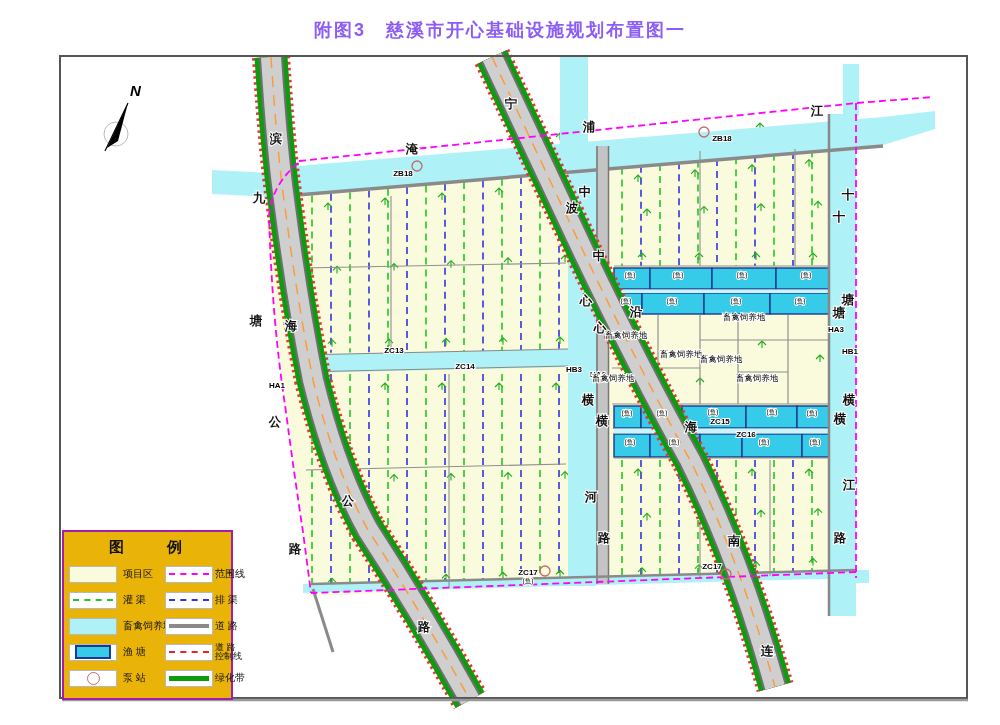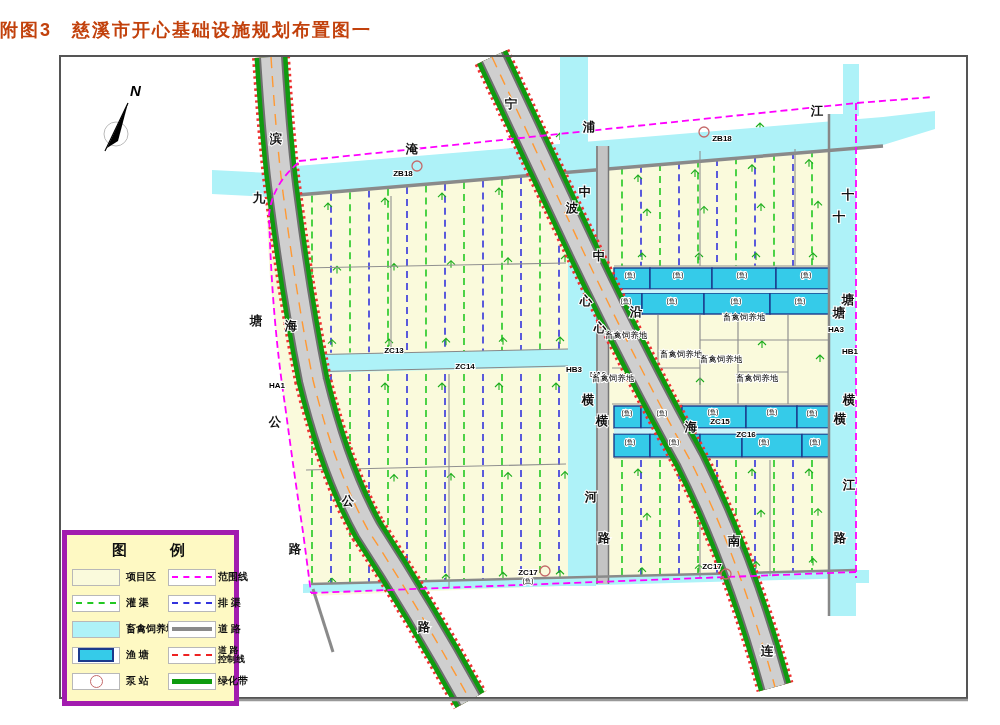--- a/index.html
+++ b/index.html
@@ -1,30 +1,30 @@
 <!DOCTYPE html>
 <html><head>
 <meta charset="utf-8">
 <style>
   html,body{margin:0;padding:0;background:#fff;}
   .page{position:relative;width:1000px;height:725px;background:#ffffff;overflow:hidden;
         font-family:"Liberation Sans","DejaVu Sans",sans-serif;}
-  .map-title{position:absolute;top:18px;left:0;width:100%;
-        font-size:18px;font-weight:bold;color:#c2410c;letter-spacing:2px;}
+  .map-title{position:absolute;top:18px;left:0;width:100%;text-align:center;
+        font-size:18px;font-weight:bold;color:#8b5cf6;letter-spacing:2px;}
   svg{position:absolute;top:0;left:0;}
   svg text{font-family:"Liberation Sans","DejaVu Sans",sans-serif;}
   .halo{paint-order:stroke;stroke:#ffffff;stroke-width:2px;}
   
-  .legend{position:absolute;left:62px;top:530px;width:167px;height:162px;background:#fef9c3;
-        border:5px solid #a21caf;z-index:5;padding-top:4px;}
+  .legend{position:absolute;left:62px;top:530px;width:167px;height:162px;background:#eab308;
+        border:2px solid #a21caf;z-index:5;padding-top:4px;}
   .legend-title{text-align:center;font-size:15px;font-weight:bold;letter-spacing:14px;
         color:#111;margin:2px 0 4px 10px;}
   .legend-grid{display:grid;grid-template-columns:54px 42px 50px auto;
         grid-auto-rows:26px;align-items:center;margin-left:5px;}
-  .lg-label{font-size:10px;color:#111;white-space:nowrap;font-weight:bold;}
+  .lg-label{font-size:10px;color:#111;white-space:nowrap;}
   .lg-label2{font-size:9px;line-height:1.05;}
   .sw{width:48px;height:17px;border:1px solid #b8b8b8;background:#fff;
         display:flex;align-items:center;justify-content:center;box-sizing:border-box;}
   .sw .ln{width:40px;height:0;}
   .sw-project{background:#fafadc;}
   .sw-river{background:#aef2f8;}
   .pondbox{width:32px;height:10px;background:#35cbe9;border:2px solid #1b3a8c;}
   .pumpcirc{width:11px;height:11px;border:1.5px solid #c46a6a;border-radius:50%;}
   .ln-irrigation{border-top:2px dashed #22c822;}
   .ln-boundary{border-top:2px dashed #ff00ff;}

